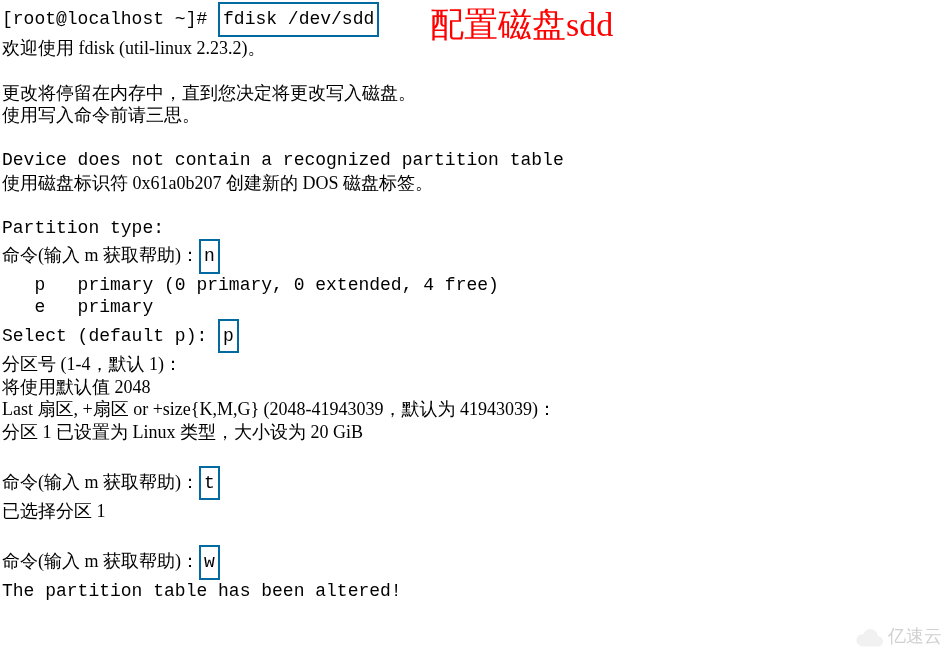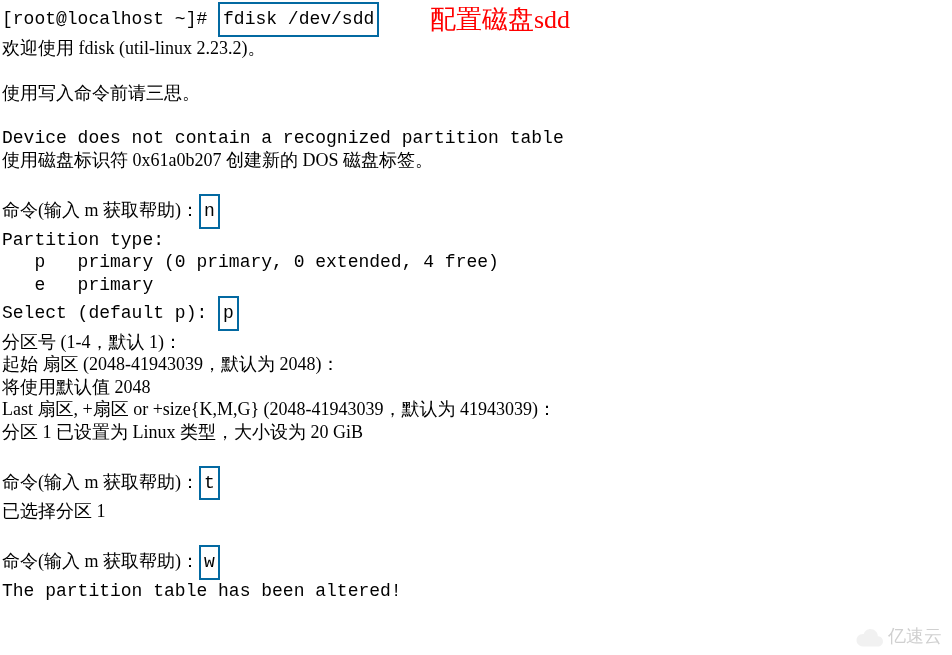--- a/index.html
+++ b/index.html
@@ -21,21 +21,21 @@
     }
     .boxed {
       border: 2px solid #0369a1;
       padding: 4px 3px;
       display: inline-block;
     }
     .red-annotation {
       position: absolute;
       color: #ff0000;
       font-family: 'SimSun', '宋体', serif;
-      font-size: 26px;
+      font-size: 34px;
       font-weight: normal;
     }
     .watermark {
       position: absolute;
       right: 10px;
       bottom: 8px;
       color: #d0d0d0;
       font-size: 18px;
       font-family: 'Microsoft YaHei', sans-serif;
       display: flex;
@@ -53,32 +53,32 @@
   </style>
 </head>
 <body>
 
 <div class="red-annotation" style="top:4px;left:430px;">配置磁盘sdd</div>
 
 <div>
   <div class="terminal-line"><span>[root@localhost ~]# </span><span class="boxed">fdisk /dev/sdd</span></div>
   <div class="terminal-line cjk">欢迎使用 fdisk (util-linux 2.23.2)。</div>
   <div class="terminal-line">&nbsp;</div>
+  <div class="terminal-line cjk">更改将停留在内存中，直到您决定将更改写入磁盘。</div>
   <div class="terminal-line cjk">使用写入命令前请三思。</div>
   <div class="terminal-line">&nbsp;</div>
   <div class="terminal-line">Device does not contain a recognized partition table</div>
   <div class="terminal-line cjk">使用磁盘标识符 0x61a0b207 创建新的 DOS 磁盘标签。</div>
   <div class="terminal-line">&nbsp;</div>
+  <div class="terminal-line">Partition type:</div>
   <div class="terminal-line"><span class="cjk">命令(输入 m 获取帮助)：</span><span class="boxed">n</span></div>
-  <div class="terminal-line">Partition type:</div>
   <div class="terminal-line">   p   primary (0 primary, 0 extended, 4 free)</div>
   <div class="terminal-line">   e   primary</div>
   <div class="terminal-line"><span>Select (default p): </span><span class="boxed">p</span></div>
   <div class="terminal-line cjk">分区号 (1-4，默认 1)：</div>
-  <div class="terminal-line cjk">起始 扇区 (2048-41943039，默认为 2048)：</div>
   <div class="terminal-line cjk">将使用默认值 2048</div>
   <div class="terminal-line cjk">Last 扇区, +扇区 or +size{K,M,G} (2048-41943039，默认为 41943039)：</div>
   <div class="terminal-line cjk">分区 1 已设置为 Linux 类型，大小设为 20 GiB</div>
   <div class="terminal-line">&nbsp;</div>
   <div class="terminal-line"><span class="cjk">命令(输入 m 获取帮助)：</span><span class="boxed">t</span></div>
   <div class="terminal-line cjk">已选择分区 1</div>
   <div class="terminal-line">&nbsp;</div>
   <div class="terminal-line"><span class="cjk">命令(输入 m 获取帮助)：</span><span class="boxed">w</span></div>
   <div class="terminal-line">The partition table has been altered!</div>
 </div>

